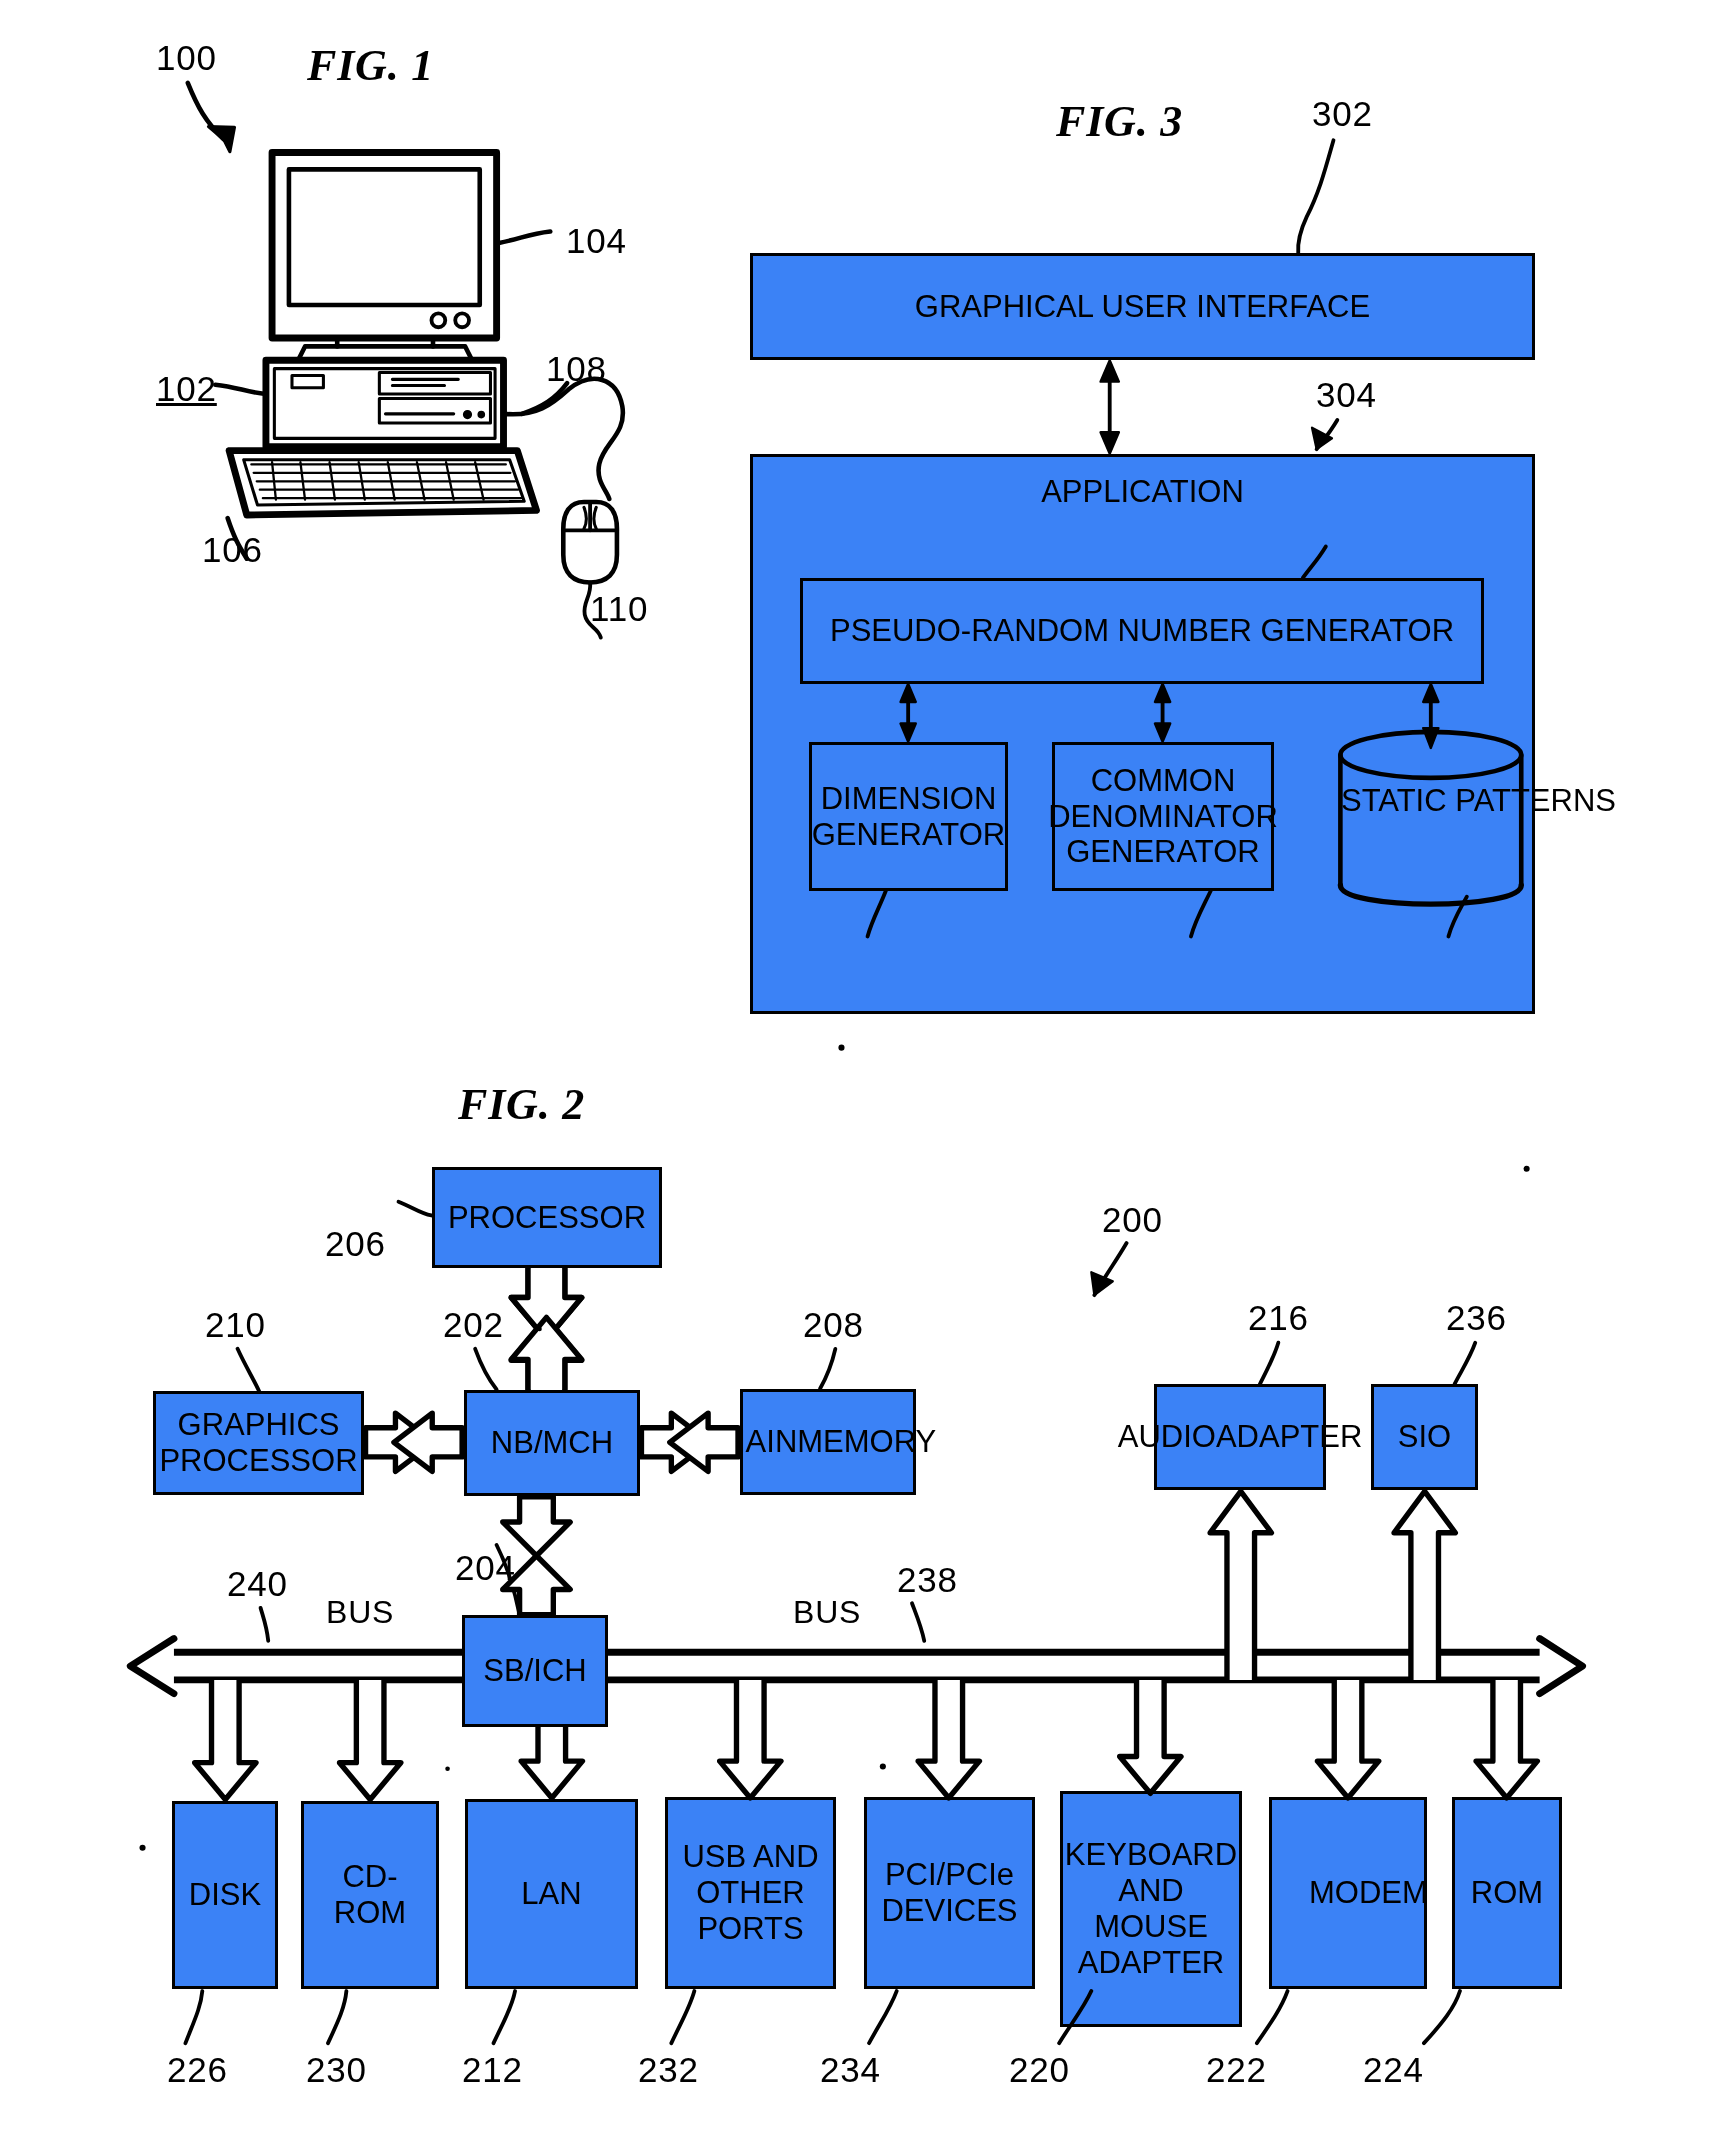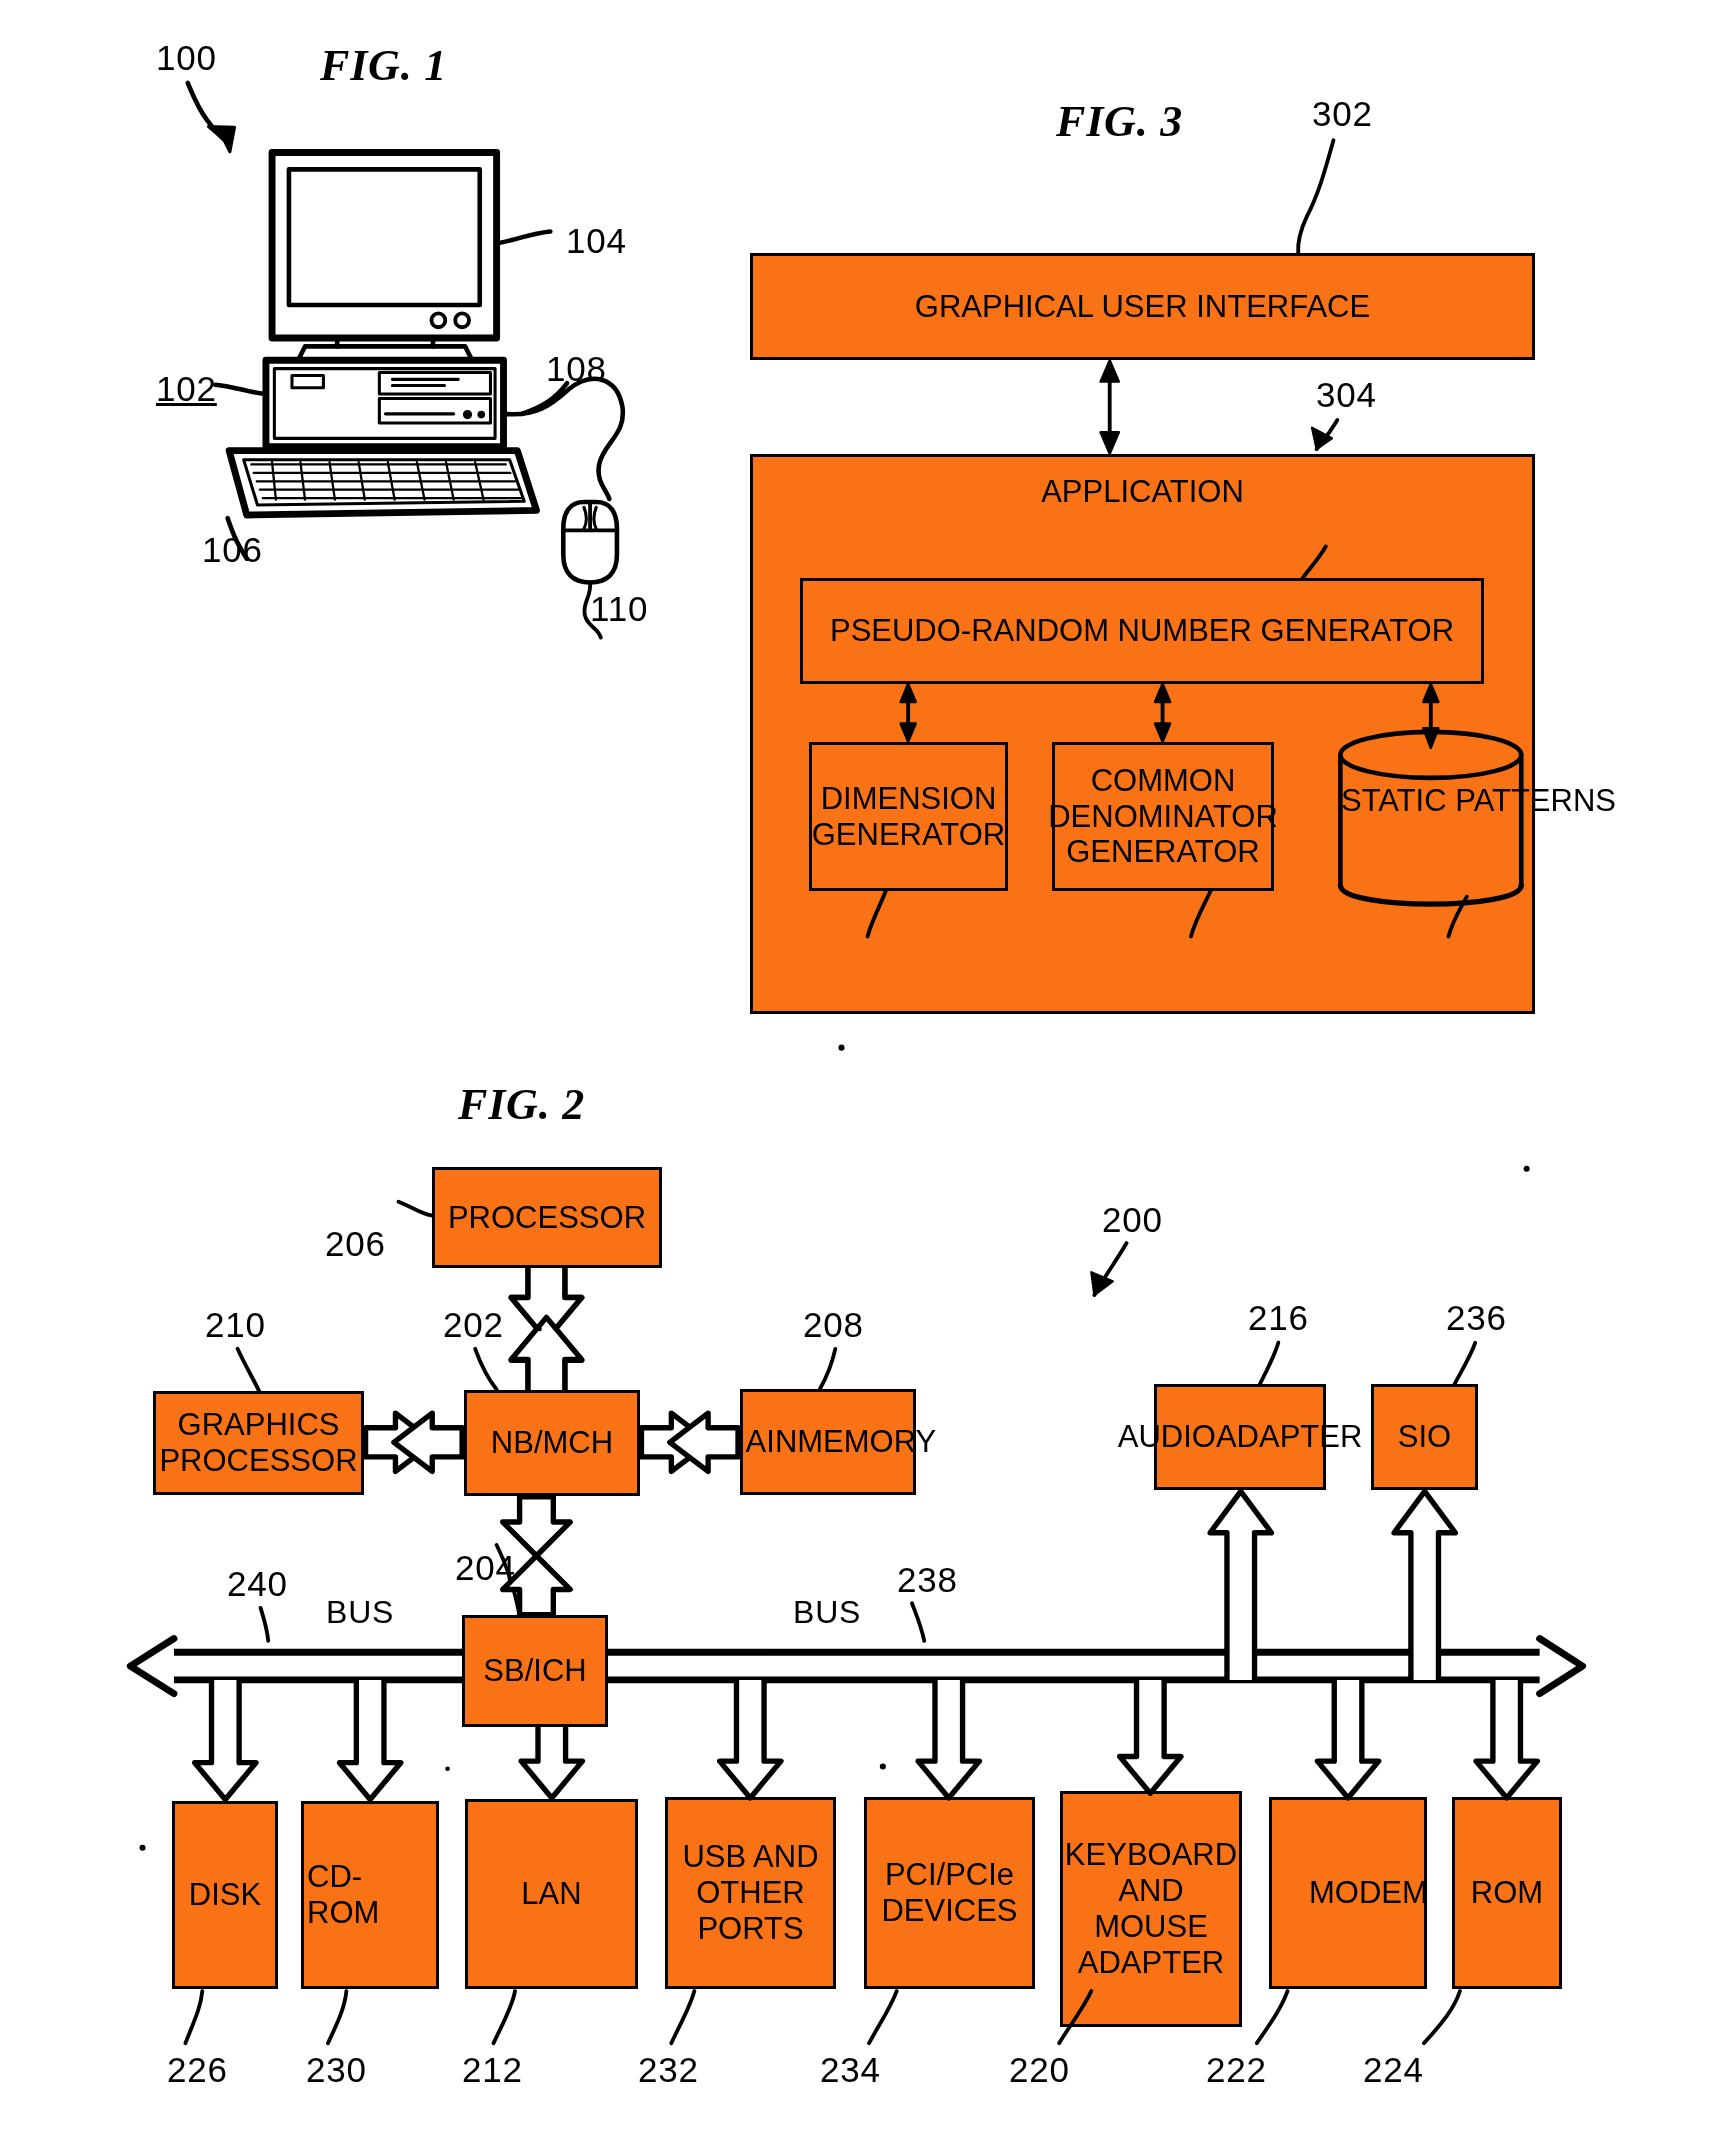--- a/index.html
+++ b/index.html
@@ -14,39 +14,39 @@
   .fig-title{
     position:absolute;font-family:"Liberation Serif", serif;
     font-style:italic;font-weight:700;font-size:44px;letter-spacing:0.8px;
     white-space:nowrap;
   }
   .refnum{
     position:absolute;font-family:"Liberation Sans", sans-serif;
     font-size:35px;font-weight:400;white-space:nowrap;letter-spacing:0.8px;
   }
   .blk{
-    position:absolute;box-sizing:border-box;border:3.8px solid #000;background:#f97316;
-    display:flex;align-items:center;justify-content:center;
+    position:absolute;box-sizing:border-box;border:3.8px solid #000;background:#3b82f6;
+    display:flex;align-items:center;justify-content:center;text-align:center;
     font-size:31px;line-height:1.16;letter-spacing:0px;padding:1.5px 3.1px;
   }
   .blk span{display:block;}
   .buslabel{
     position:absolute;font-size:32px;letter-spacing:0.8px;white-space:nowrap;
   }
   .cyl-label{
     position:absolute;text-align:center;font-size:31px;line-height:1.16;
     white-space:nowrap;
   }
 </style>
 </head>
 <body>
 
 <div class="stage">
 
-  <div class="fig-title" style="left:320px;top:40px;">FIG. 1</div>
+  <div class="fig-title" style="left:307px;top:40px;">FIG. 1</div>
 
   <div class="refnum" style="left:156px;top:38px;">100</div>
   <div class="refnum" style="left:566px;top:221px;">104</div>
   <div class="refnum" style="left:546px;top:349px;">108</div>
   <div class="refnum" style="left:156px;top:369px;text-decoration:underline;">102</div>
   <div class="refnum" style="left:202px;top:530px;">106</div>
   <div class="refnum" style="left:590px;top:589px;">110</div>
 
   <svg class="layer" viewBox="0 0 2260 2778">
     <g fill="none" stroke="#000" stroke-width="7" stroke-linecap="round" stroke-linejoin="round">

